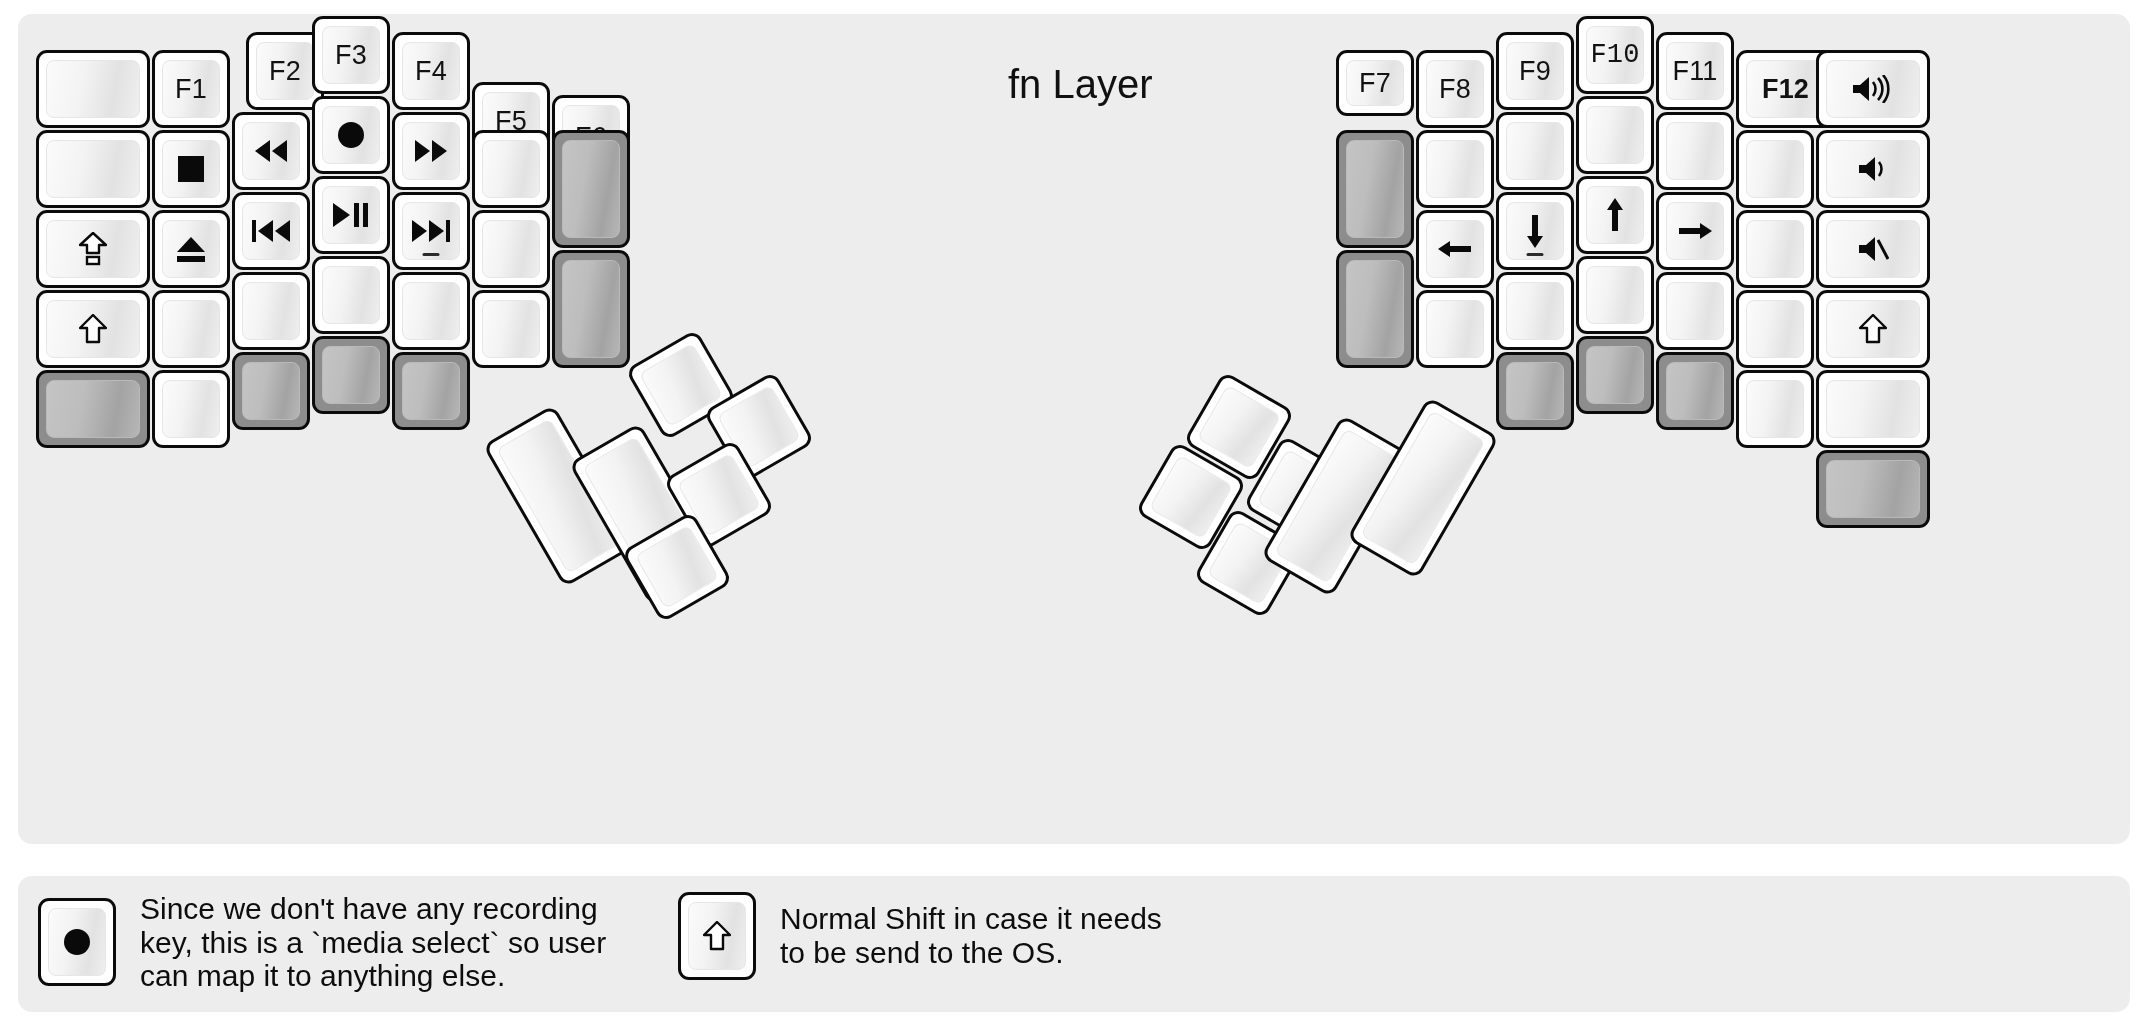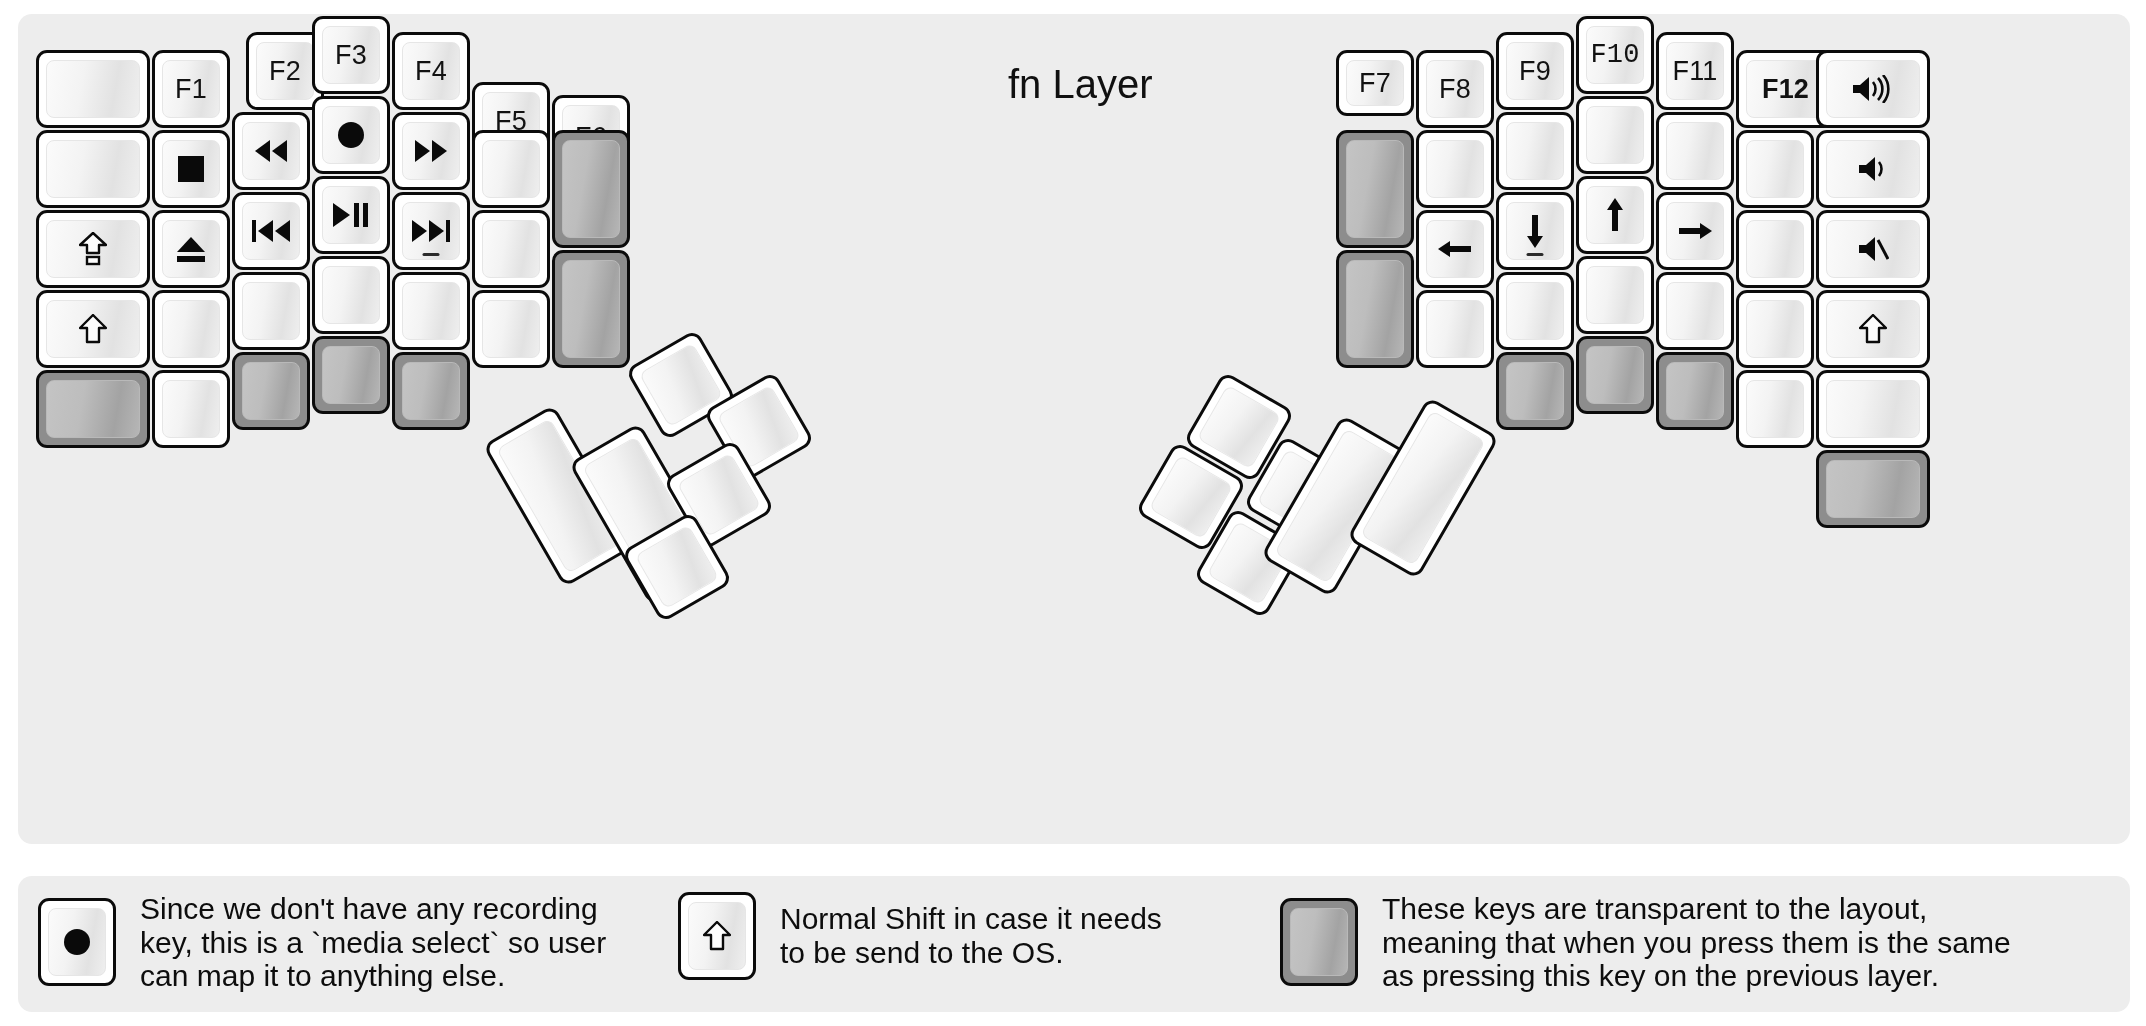--- a/index.html
+++ b/index.html
@@ -485,23 +485,15 @@
       <div class="legend-key">
         <div class="cap">
             <svg width="28" height="30" viewBox="0 0 28 30" fill="#0a0a0a">
               <polygon points="14,1 27,14 20,14 20,28 8,28 8,14 1,14" fill="#fdfdfd" stroke="#0a0a0a" stroke-width="2.4" stroke-linejoin="round"></polygon>
             </svg>
           </div>
       </div>
       <div class="legend-desc">Normal Shift in case it needs
 to be send to the OS.</div>
     </div>
-    <div class="legend-item" id="legend-3">
-      <div class="legend-key trans">
-        <div class="cap"></div>
-      </div>
-      <div class="legend-desc">These keys are transparent to the layout,
-meaning that when you press them is the same
-as pressing this key on the previous layer.</div>
-    </div>
   </div>
 
 </div>
 
 </body></html>

